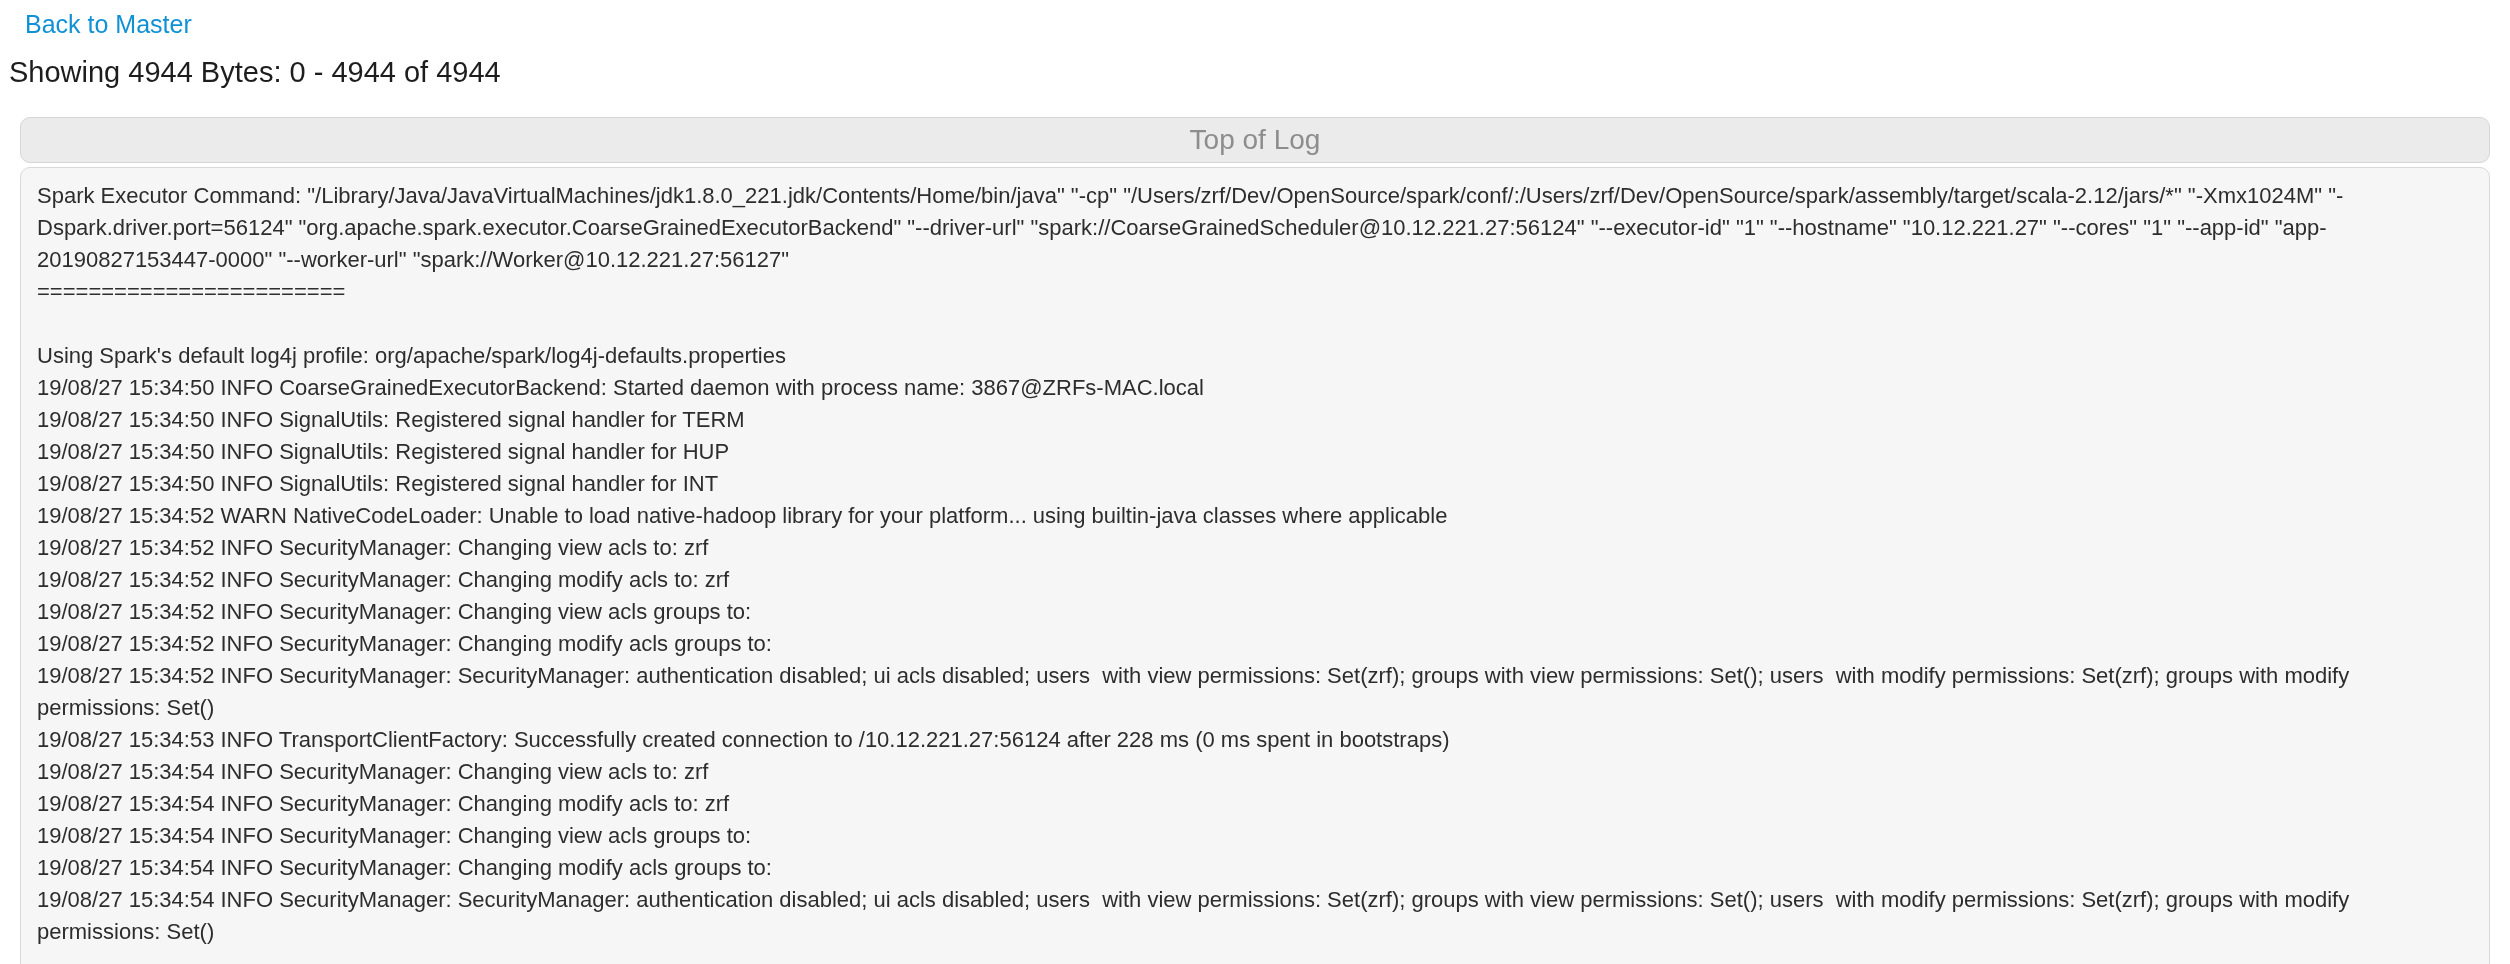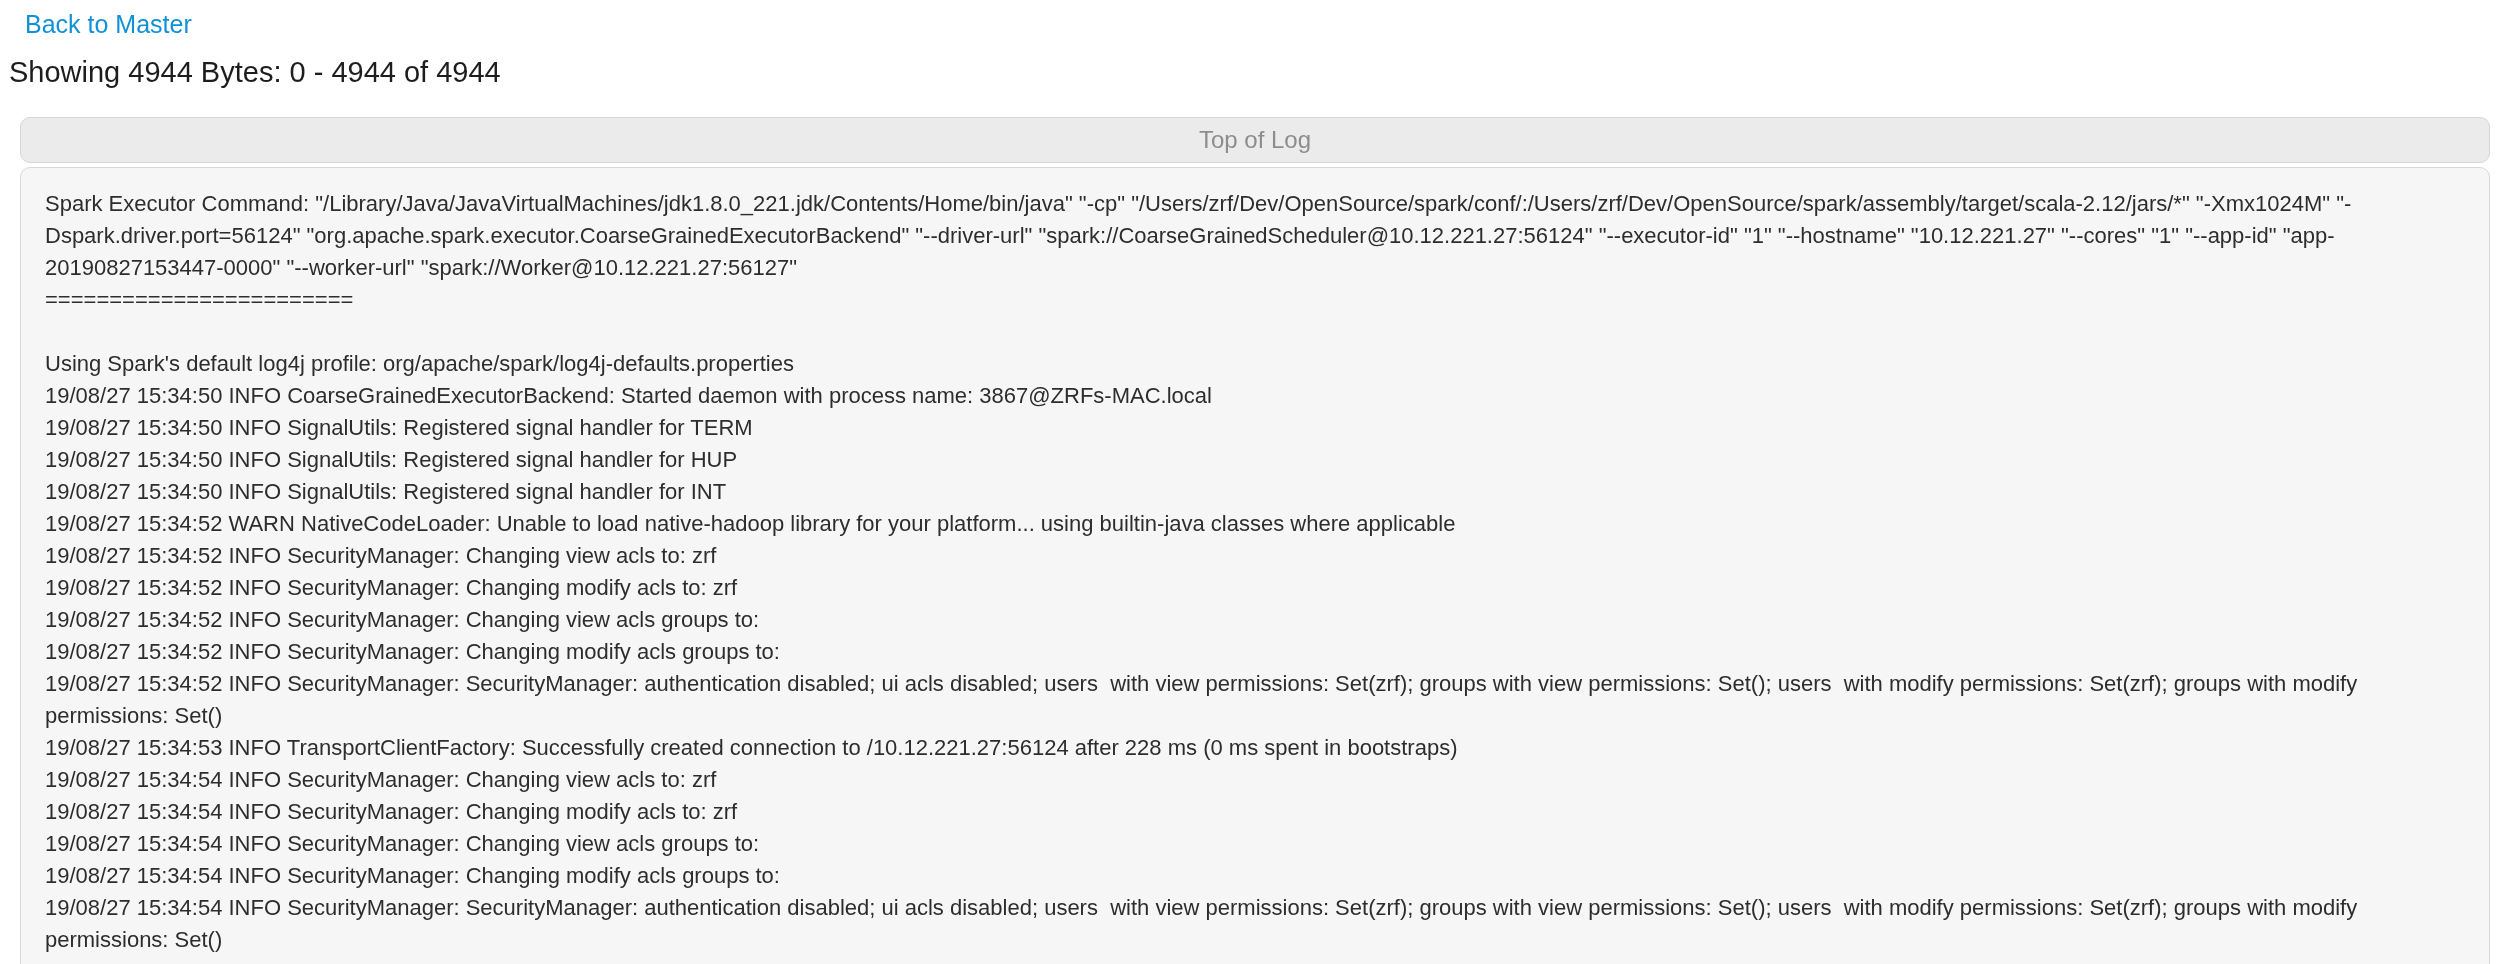--- a/index.html
+++ b/index.html
@@ -36,37 +36,37 @@
     left: 20px;
     right: 20px;
     top: 117px;
     height: 46px;
     background: var(--header_bg, #ebebeb);
     border: 1px solid var(--header_border, #d6d6d6);
     border-radius: 10px;
     display: flex;
     align-items: center;
     justify-content: center;
-    font-size: 24px;
+    font-size: 28px;
     color: var(--header_text, #8d8d8d);
   }
   .log-box {
     position: absolute;
     left: 20px;
     right: 20px;
     top: 167px;
     height: 830px;
     background: var(--box_bg, #f6f6f6);
     border: 1px solid var(--box_border, #d9d9d9);
     border-radius: 10px;
     padding: 8px 12px;
     overflow: hidden;
   }
   .log-text {
-    margin: 12px;
+    margin: 4px;
     font-family: "Liberation Sans", sans-serif;
     font-size: 22px;
     line-height: 32px;
     color: var(--log_text, #2d2d2d);
     white-space: pre-wrap;
     overflow-wrap: break-word;
   }
 </style>
 </head>
 <body>

